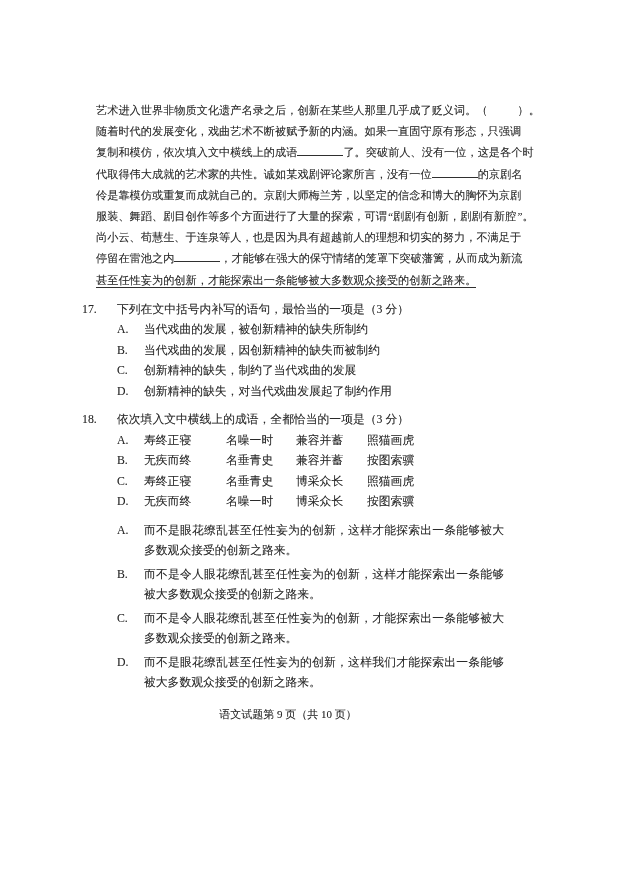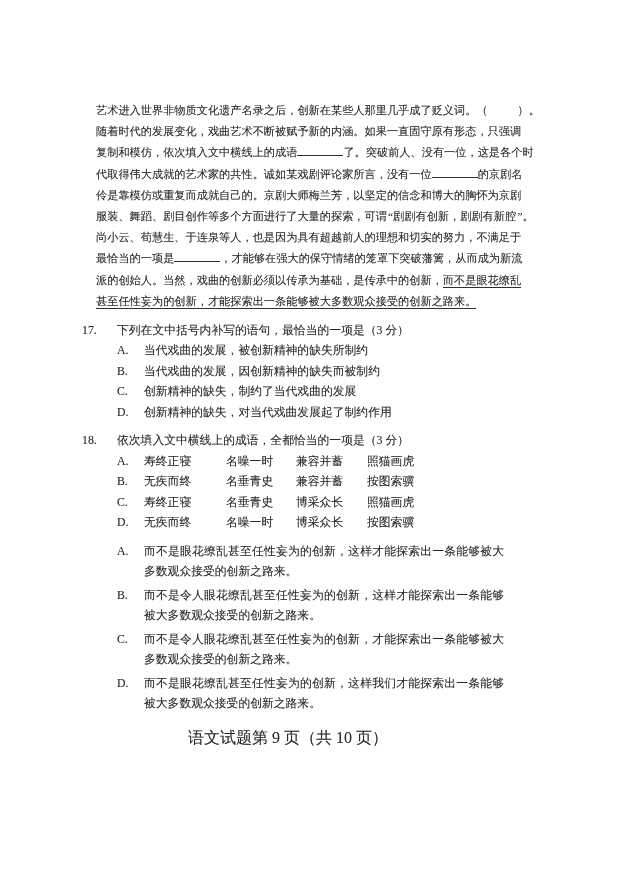--- a/index.html
+++ b/index.html
@@ -97,37 +97,36 @@
     display: inline-block;
     width: 82px;
   }
   .idiom:nth-child(3) { width: 70px; }
   .idiom:nth-child(4) { width: 71px; }
   .idiom:last-child  { width: auto; }
   
   .footer {
     margin: 14px -72px 0 -96px;
     text-align: center;
-    font-size: 16px;
+    font-size: 11px;
   }
 </style>
 </head>
 <body>
 
 <div class="page">
   <div class="passage" id="passage">
       <div class="pline"><span class="tseg">艺术进入世界非物质文化遗产名录之后，创新在某些人那里几乎成了贬义词。（</span><span class="paren-gap"></span><span class="tseg">）。</span></div>
       <div class="pline"><span class="tseg">随着时代的发展变化，戏曲艺术不断被赋予新的内涵。如果一直固守原有形态，只强调</span></div>
       <div class="pline"><span class="tseg">复制和模仿，依次填入文中横线上的成语</span><span class="blank"></span><span class="tseg">了。突破前人、没有一位，这是各个时</span></div>
       <div class="pline"><span class="tseg">代取得伟大成就的艺术家的共性。诚如某戏剧评论家所言，没有一位</span><span class="blank"></span><span class="tseg">的京剧名</span></div>
       <div class="pline"><span class="tseg">伶是靠模仿或重复而成就自己的。京剧大师梅兰芳，以坚定的信念和博大的胸怀为京剧</span></div>
       <div class="pline"><span class="tseg">服装、舞蹈、剧目创作等多个方面进行了大量的探索，可谓“剧剧有创新，剧剧有新腔”。</span></div>
       <div class="pline"><span class="tseg">尚小云、荀慧生、于连泉等人，也是因为具有超越前人的理想和切实的努力，不满足于</span></div>
-      <div class="pline"><span class="tseg">最恰当的一项是</span><span class="blank"></span><span class="tseg">，才能够在强大的保守情绪的笼罩下突破藩篱，从而成为新流</span></div>
-      <div class="pline"><span class="tseg">派的创始人。当然，戏曲的创新必须以传承为基础，是传承中的创新，</span><span class="useg">而不是眼花缭乱</span></div>
+      <div class="pline"><span class="tseg">停留在雷池之内</span><span class="blank"></span><span class="tseg">，才能够在强大的保守情绪的笼罩下突破藩篱，从而成为新流</span></div>
       <div class="pline plast"><span class="useg">甚至任性妄为的创新，才能探索出一条能够被大多数观众接受的创新之路来。</span></div>
     </div>
   <div id="questions">
       <div class="qblock">
         <div class="qheader">
           <span class="qnum">17.</span>
           <span class="qstem">下列在文中括号内补写的语句，最恰当的一项是（3 分）</span>
         </div>
         <div class="opts">
           <div class="opt">

